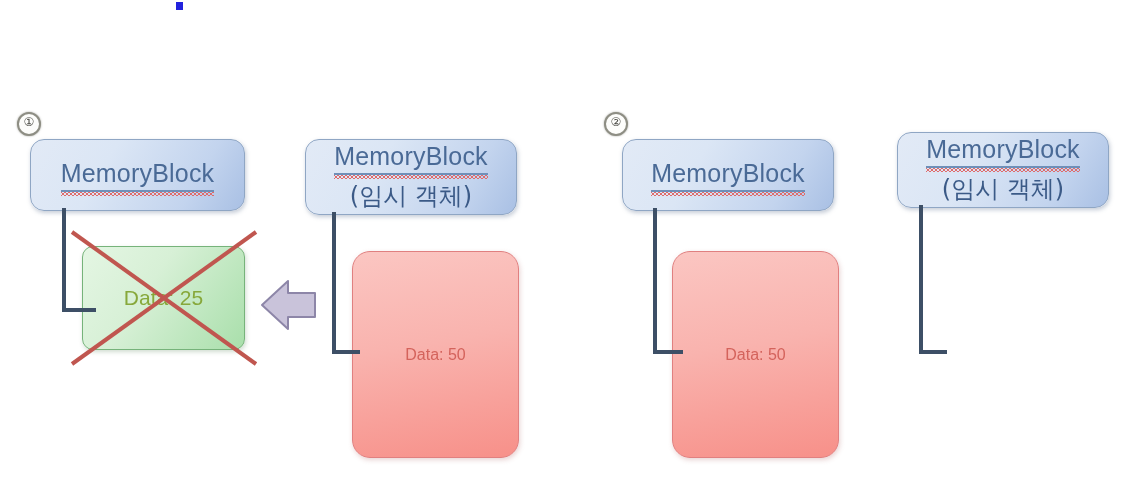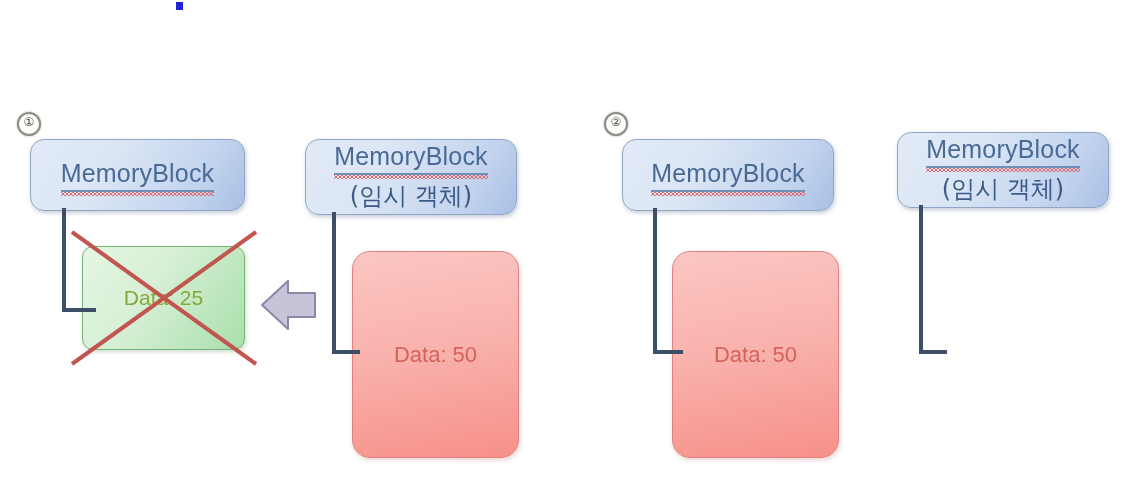--- a/index.html
+++ b/index.html
@@ -111,21 +111,21 @@
     border: 1px solid #e08080;
     background: linear-gradient(170deg, #fbc6c2 0%, #f9b3ae 45%, #f79089 100%);
     box-shadow: 1px 2px 5px rgba(180,110,110,.3);
     display: flex;
     align-items: center;
     justify-content: center;
     box-sizing: border-box;
   }
   .red-label {
     color: #d4635c;
-    font-size: 22px;
+    font-size: 16px;
     white-space: nowrap;
   }
 
   
   .overlay {
     position: absolute;
     left: 0;
     top: 0;
     width: 1125px;
     height: 478px;

